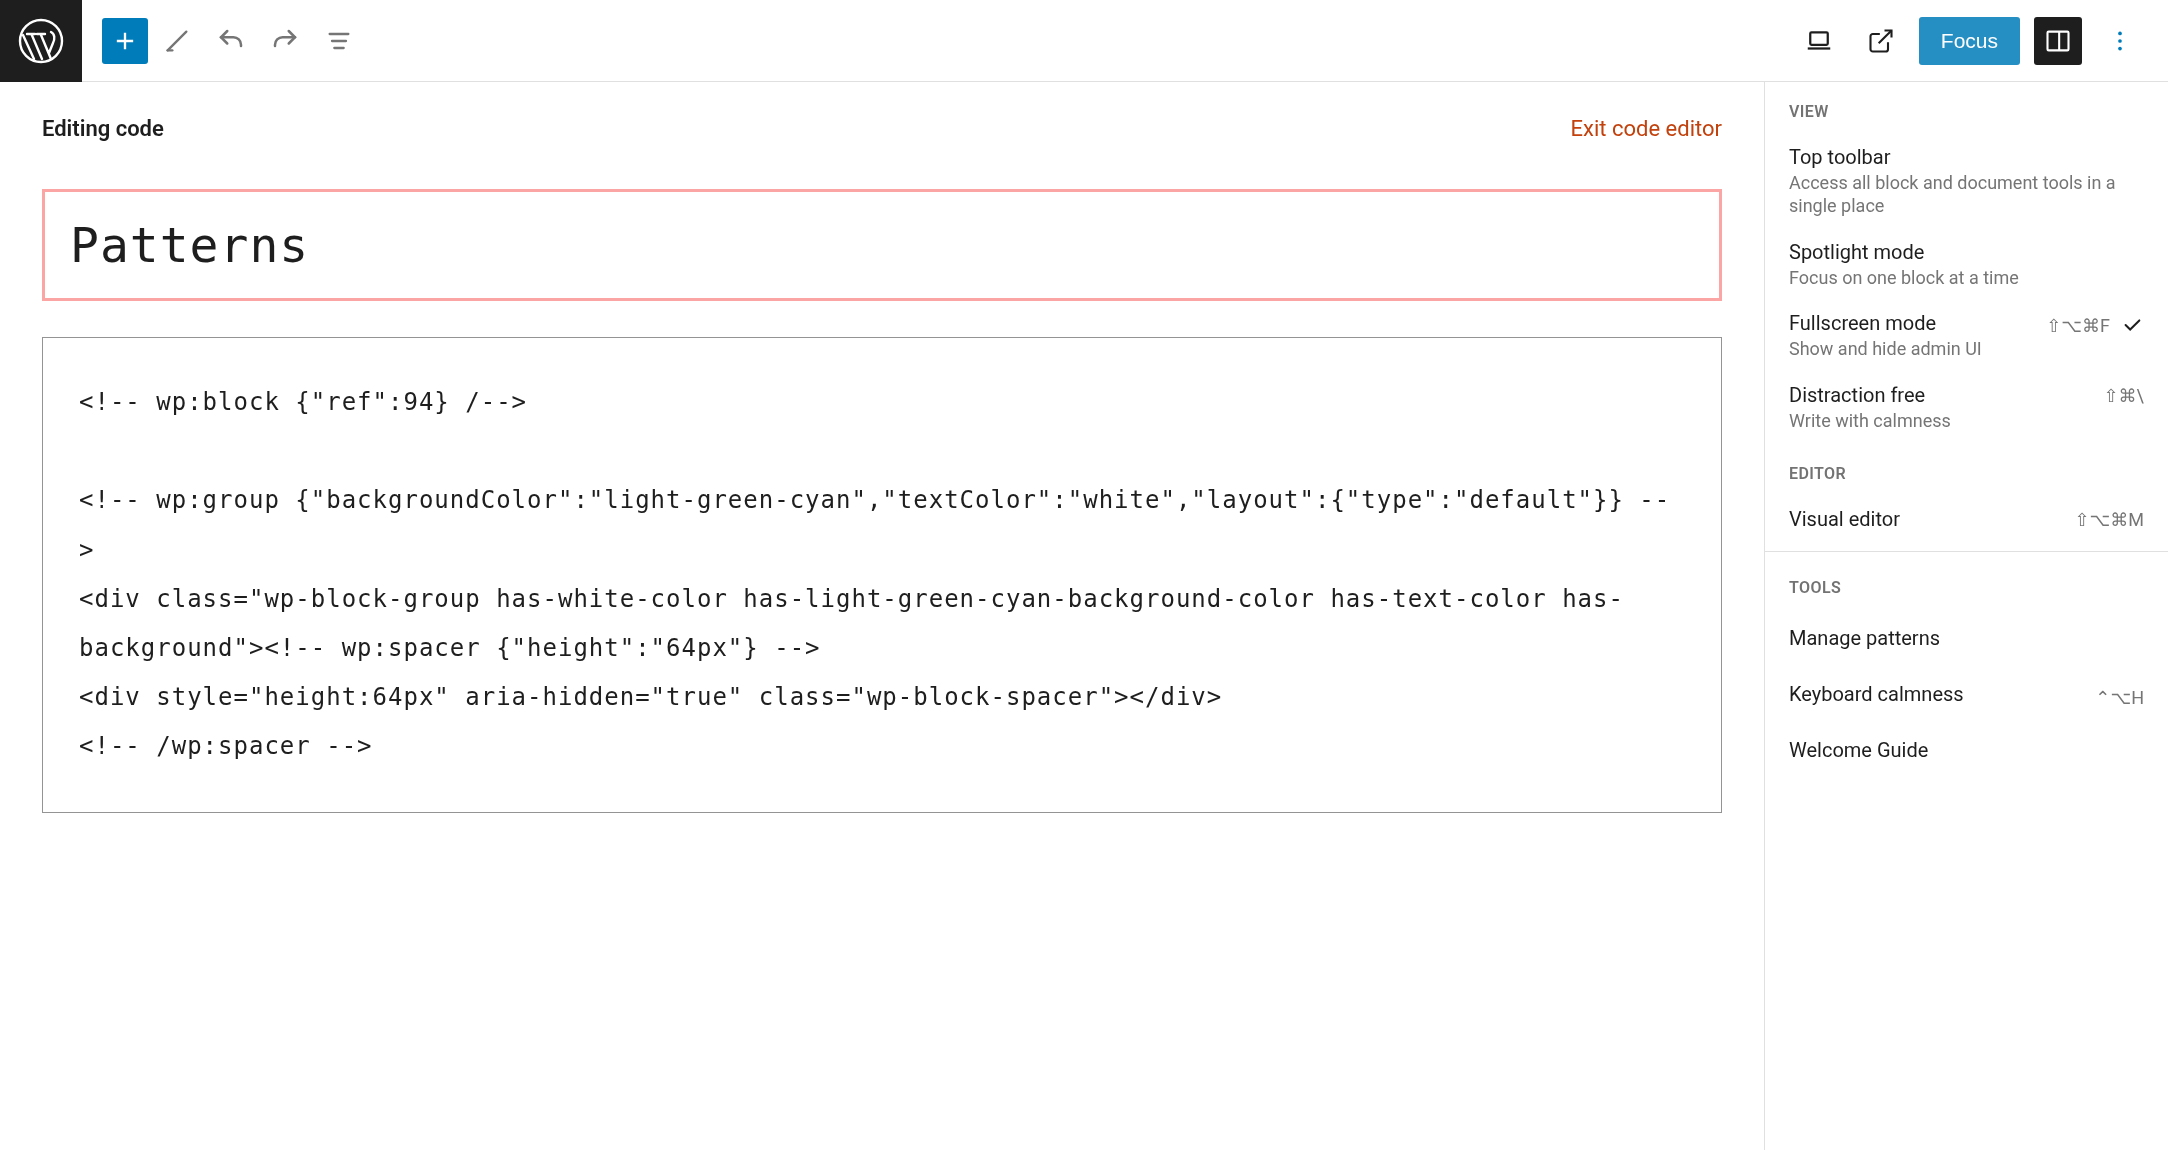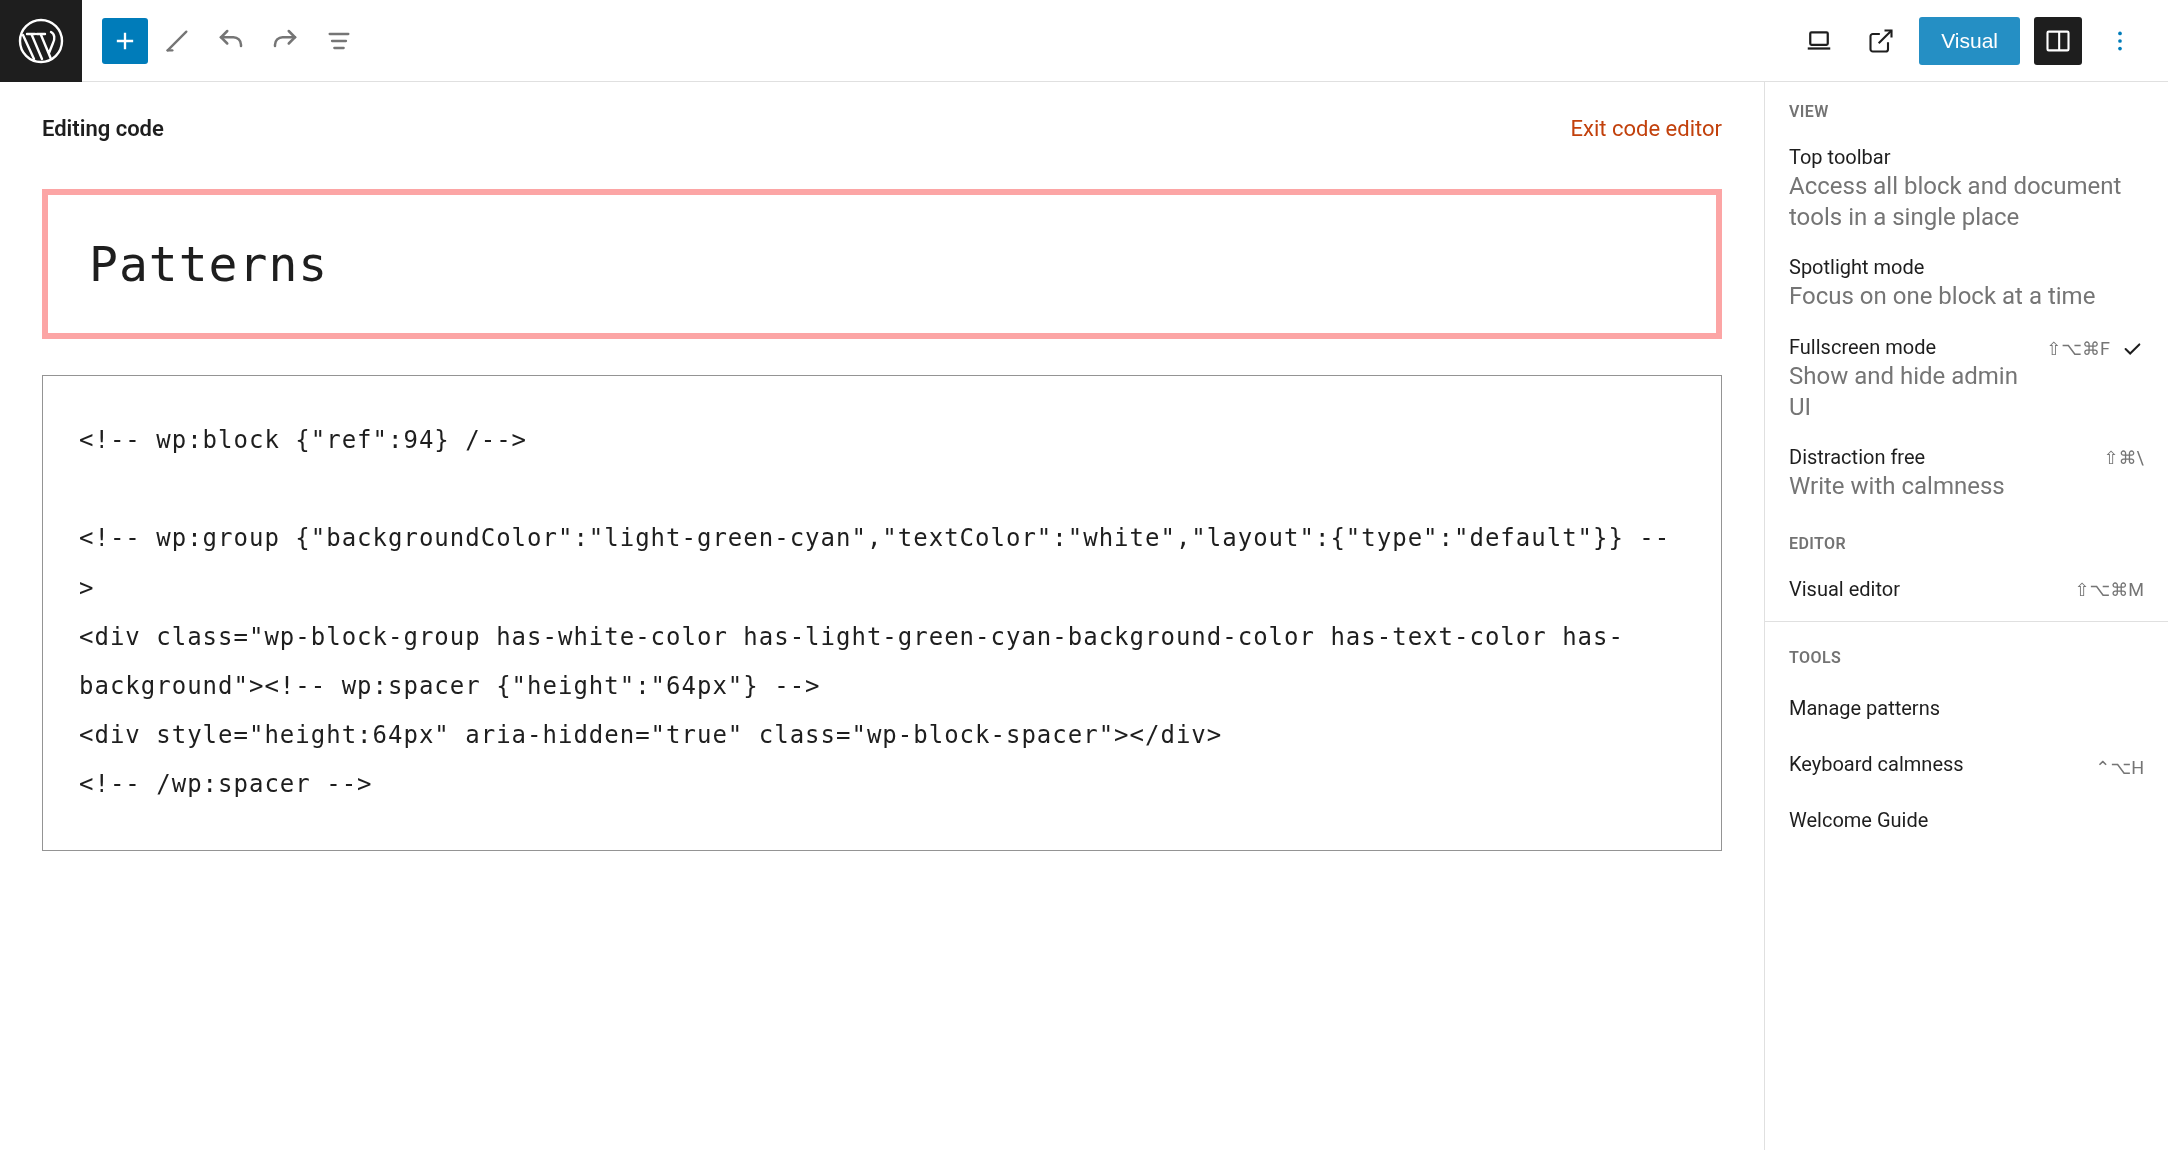--- a/index.html
+++ b/index.html
@@ -113,22 +113,22 @@
     font-weight: 600;
     font-size: 22px;
   }
   .exit-link {
     color: #c2410c;
     text-decoration: none;
     font-size: 22px;
     cursor: pointer;
   }
   .title-box {
-    border: 6px solid #fca5a5;
-    padding: 41px;
+    border: 3px solid #fca5a5;
+    padding: 25px;
     margin-bottom: 36px;
   }
   .title-box input {
     border: none;
     outline: none;
     font-family: ui-monospace, Menlo, Consolas, monospace;
     font-size: 48px;
     letter-spacing: 1px;
     width: 100%;
     color: #1e1e1e;
@@ -175,21 +175,21 @@
     flex: 1;
     min-width: 0;
   }
   .menu-item-title {
     font-size: 20px;
     font-weight: 400;
     color: #1e1e1e;
     margin-bottom: 2px;
   }
   .menu-item-desc {
-    font-size: 24px;
+    font-size: 18px;
     color: #757575;
     line-height: 1.3;
   }
   .menu-item-right {
     display: flex;
     align-items: center;
     gap: 10px;
     flex-shrink: 0;
     padding-top: 2px;
   }
@@ -265,21 +265,21 @@
           <path d="M3 18h18"></path>
         </svg>
     </div>
     <div class="right-icon">
       <svg width="28" height="28" viewBox="0 0 24 24" fill="none" stroke="#1e1e1e" stroke-width="1.8">
           <path d="M18 13v6a2 2 0 0 1-2 2H5a2 2 0 0 1-2-2V8a2 2 0 0 1 2-2h6"></path>
           <path d="M15 3h6v6"></path>
           <path d="M10 14 21 3"></path>
         </svg>
     </div>
-    <button class="btn-update">Visual</button>
+    <button class="btn-update">Focus</button>
     <div class="btn-settings">
       <svg width="28" height="28" viewBox="0 0 24 24" fill="none" stroke="#fff" stroke-width="1.8">
           <rect x="3" y="4" width="18" height="16" rx="1"></rect>
           <path d="M13 4v16"></path>
         </svg>
     </div>
     <div class="right-icon">
       <svg width="26" height="26" viewBox="0 0 24 24" fill="#007cba">
           <circle cx="12" cy="5" r="1.7"></circle>
           <circle cx="12" cy="12" r="1.7"></circle>

